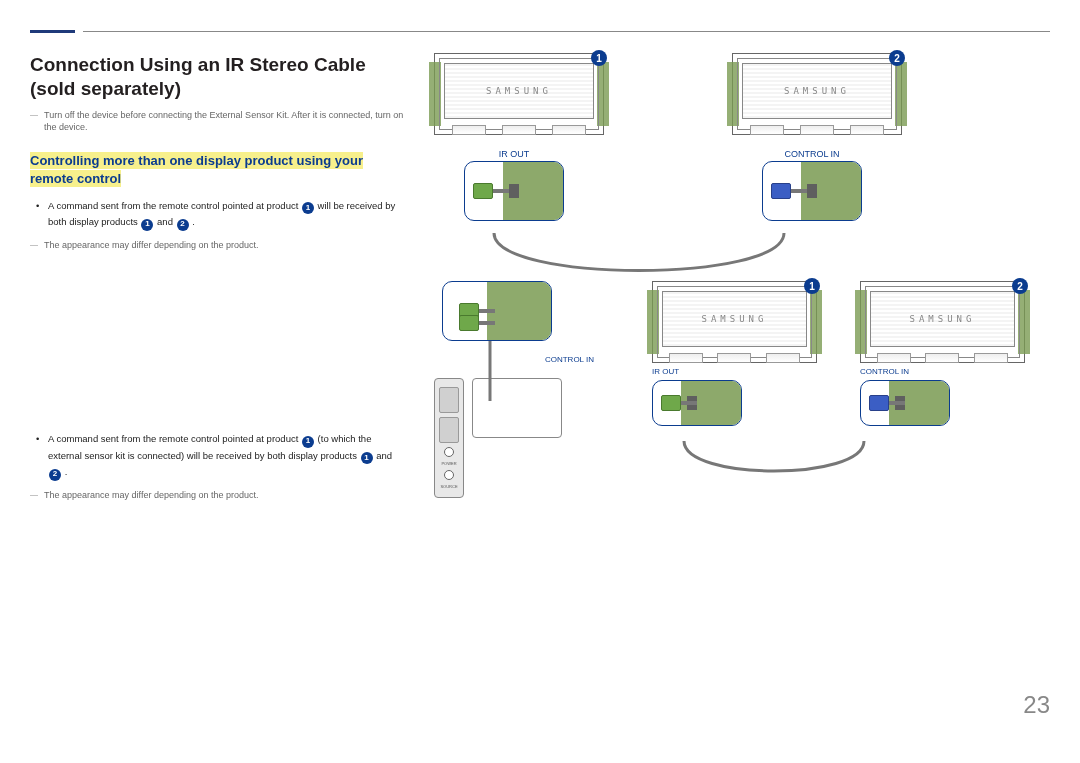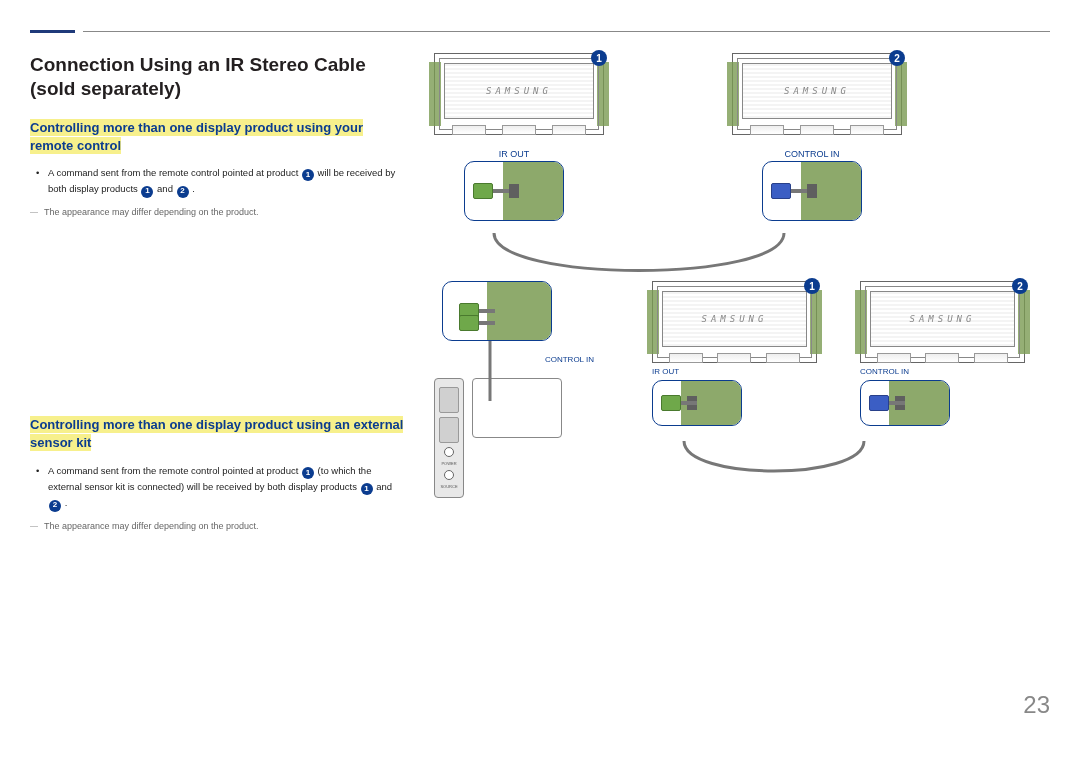--- a/index.html
+++ b/index.html
@@ -123,21 +123,20 @@
     border: 1px solid #666;
     background: #fff;
     position: relative;
     padding: 4px;
   }
   .display-inner {
     border: 1px solid #888;
     height: 72px;
     padding: 4px;
     position: relative;
-    font-style: italic;
   }
   .display-pcb {
     height: 56px;
     border: 1px solid #888;
     background: repeating-linear-gradient(0deg, #f4f4f4 0 2px, #fff 2px 4px);
     display: flex;
     align-items: center;
     justify-content: center;
   }
   .brand {
@@ -301,36 +300,34 @@
 
   <div class="rule-row">
     <div class="rule-thick"></div>
     <div class="rule-thin"></div>
   </div>
 
   <div class="cols">
 
     <div class="left">
       <h2 class="title">Connection Using an IR Stereo Cable (sold separately)</h2>
+      <p class="note">Turn off the device before connecting the External Sensor Kit. After it is connected, turn on the device.</p>
 
       <h3 class="sub">
         <span class="hl">Controlling more than one display product using your remote control</span>
       </h3>
       <ul class="body">
         <li>
           <span>A command sent from the remote control pointed at product </span><span class="cir">1</span><span> will be received by both display products </span><span class="cir">1</span><span> and </span><span class="cir">2</span><span> .</span>
         </li>
       </ul>
       <p class="note">The appearance may differ depending on the product.</p>
 
       <div class="sec2-spacer"></div>
 
-      <h3 class="sub">
-        <span class="hl">Controlling more than one display product using an external sensor kit</span>
-      </h3>
       <ul class="body">
         <li>
           <span>A command sent from the remote control pointed at product </span><span class="cir">1</span><span> (to which the external sensor kit is connected) will be received by both display products </span><span class="cir">1</span><span> and </span><span class="cir">2</span><span> .</span>
         </li>
       </ul>
       <p class="note">The appearance may differ depending on the product.</p>
     </div>
 
     <div class="right">
 

